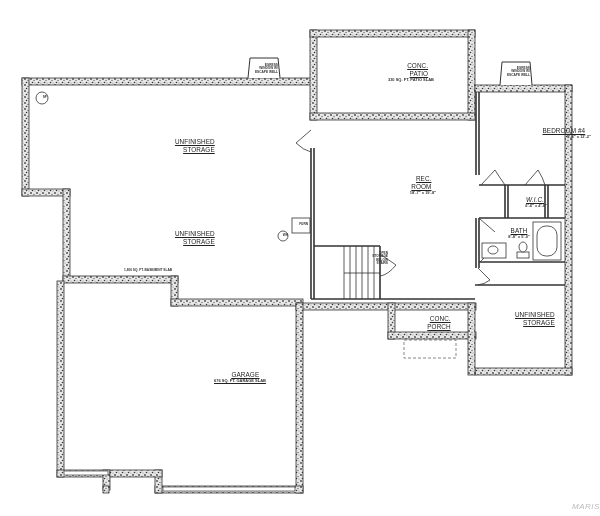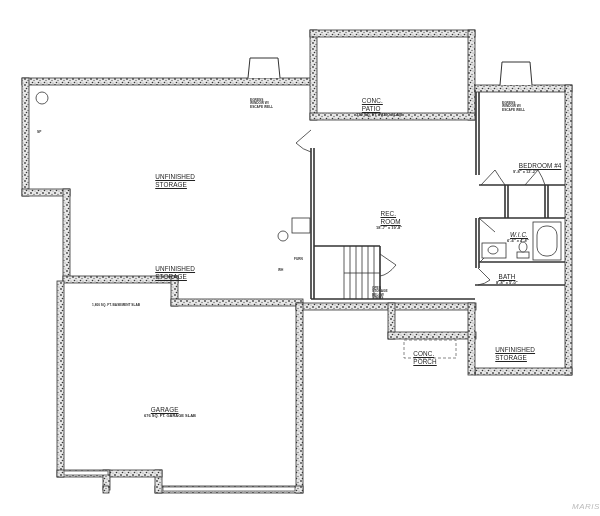--- a/index.html
+++ b/index.html
@@ -1,18 +1,18 @@
 <!DOCTYPE html>
 <html><head>
 <meta charset="utf-8">
 <style>
   html, body { margin: 0; padding: 0; background: #ffffff; }
   body { width: 600px; height: 516px; position: relative; overflow: hidden; font-family: "Liberation Sans", sans-serif; }
   svg { position: absolute; left: 0; top: 0; }
-  .lbl { position: absolute; text-align: left; color: #222; font-family: "Liberation Sans Narrow", "Liberation Sans", sans-serif; line-height: 1.05; margin-top: 35px; }
+  .lbl { position: absolute; text-align: right; color: #222; font-family: "Liberation Sans Narrow", "Liberation Sans", sans-serif; line-height: 1.05; }
   .room { font-size: 7.5px; text-decoration: underline; letter-spacing: 0.1px; transform: scaleX(0.85); }
   .dim { font-size: 4px; font-weight: bold; color: #333; text-decoration: none; }
   .tiny { font-size: 3.2px; font-weight: bold; color: #333; }
   .wm { position: absolute; font-size: 8px; color: #bbb; letter-spacing: 0.5px; }
 </style>
 </head>
 <body>
 
 <svg width="600" height="516" viewBox="0 0 600 516">
   <defs>
@@ -147,21 +147,21 @@
   <div class="room">REC.</div>
   <div class="room">ROOM</div>
   <div class="dim">18'-7" x 19'-8"</div>
 </div>
 
 <div class="lbl" style="left:507px;top:196px;width:40px;font-style:italic;">
   <div class="room">W.I.C.</div>
   <div class="dim">6'-6" x 4'-8"</div>
 </div>
 
-<div class="lbl" style="left:496px;top:238px;width:34px;">
+<div class="lbl" style="left:496px;top:227px;width:34px;">
   <div class="room">BATH</div>
   <div class="dim">8'-8" x 5'-0"</div>
 </div>
 
 <div class="lbl" style="left:150px;top:138px;width:70px;">
   <div class="room">UNFINISHED</div>
   <div class="room">STORAGE</div>
 </div>
 
 <div class="lbl" style="left:150px;top:230px;width:70px;">
@@ -172,21 +172,21 @@
 <div class="lbl" style="left:490px;top:311px;width:70px;">
   <div class="room">UNFINISHED</div>
   <div class="room">STORAGE</div>
 </div>
 
 <div class="lbl" style="left:410px;top:315px;width:44px;">
   <div class="room">CONC.</div>
   <div class="room">PORCH</div>
 </div>
 
-<div class="lbl" style="left:144px;top:371px;width:90px;">
+<div class="lbl" style="left:176px;top:371px;width:90px;text-decoration:underline;">
   <div class="room">GARAGE</div>
   <div class="dim">676 SQ. FT. GARAGE SLAB</div>
 </div>
 
 <div class="lbl tiny" style="left:92px;top:269px;width:80px;">1,800 SQ. FT. BASEMENT SLAB</div>
 <div class="lbl tiny" style="left:250px;top:64px;width:28px;">EGRESS WINDOW W/ ESCAPE WELL</div>
 <div class="lbl tiny" style="left:502px;top:67px;width:28px;">EGRESS WINDOW W/ ESCAPE WELL</div>
 <div class="lbl tiny" style="left:372px;top:252px;width:16px;">OPEN STORAGE BELOW STAIRS</div>
 <div class="lbl tiny" style="left:37px;top:96px;width:10px;">SP</div>
 <div class="lbl tiny" style="left:278px;top:234px;width:10px;">WH</div>

